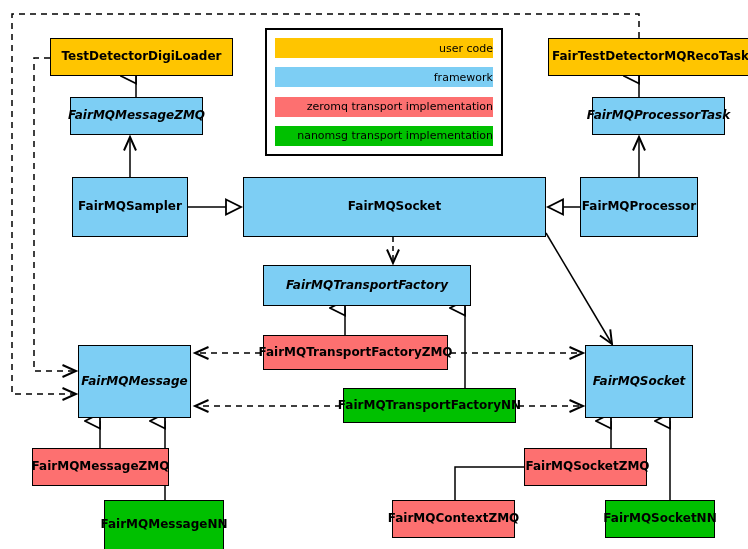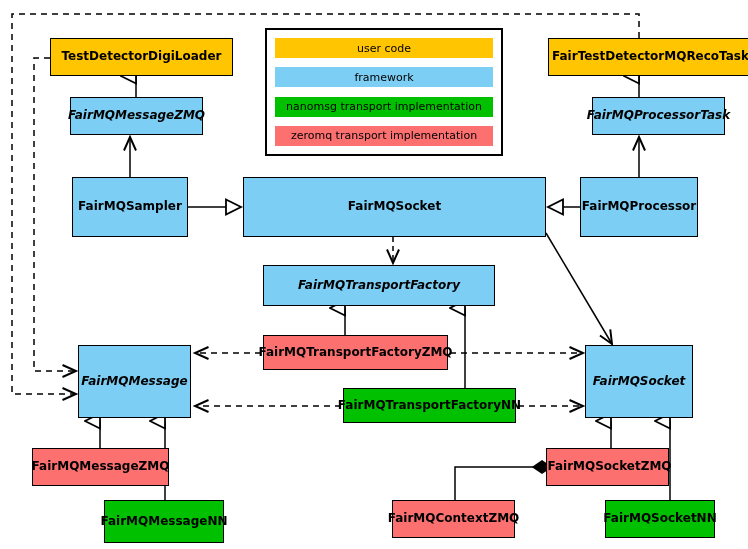--- a/index.html
+++ b/index.html
@@ -10,21 +10,21 @@
         display:flex;align-items:center;justify-content:center;text-align:center;
         font-size:12px;font-weight:bold;color:#000;line-height:1.1;padding:0 4px;}
   .user    {background:#FFC500;}
   .fw      {background:#7DCEF4;}
   .zmq     {background:#FD7070;}
   .nn      {background:#00C000;}
   .abstract{font-style:italic;}
   #legend{position:absolute;left:265px;top:28px;width:238px;height:128px;
           background:#fff;border:2.2px solid #000;box-sizing:border-box;
           padding:8px;display:flex;flex-direction:column;justify-content:space-between;}
-  .legend-row{height:20px;display:flex;align-items:center;justify-content:center;
+  .legend-row{height:20px;display:flex;align-items:center;justify-content:flex-end;
               font-size:11px;font-weight:normal;color:#000;}
 </style>
 </head>
 <body>
 
 <div id="diagram">
 
   <svg id="edges" viewBox="0 0 748 549">
     <defs>
       <marker id="hollowTri-up" markerWidth="14" markerHeight="12" refX="6" refY="11" orient="auto">
@@ -87,25 +87,25 @@
     </g>
   </svg>
 
   <div id="legend">
     <div class="legend-row user">
       <span>user code</span>
     </div>
     <div class="legend-row fw">
       <span>framework</span>
     </div>
+    <div class="legend-row zmq">
+      <span>zeromq transport implementation</span>
+    </div>
     <div class="legend-row nn">
       <span>nanomsg transport implementation</span>
-    </div>
-    <div class="legend-row zmq">
-      <span>zeromq transport implementation</span>
     </div>
   </div>
 
   <div id="nodes">
       <div class="node user" style="left: 50px; top: 38px; width: 183px; height: 38px;">
         <span>TestDetectorDigiLoader</span>
       </div>
       <div class="node user" style="left: 548px; top: 38px; width: 205px; height: 38px;">
         <span>FairTestDetectorMQRecoTask</span>
       </div>
@@ -117,42 +117,42 @@
       </div>
       <div class="node fw" style="left: 72px; top: 177px; width: 116px; height: 60px;">
         <span>FairMQSampler</span>
       </div>
       <div class="node fw" style="left: 243px; top: 177px; width: 303px; height: 60px;">
         <span>FairMQSocket</span>
       </div>
       <div class="node fw" style="left: 580px; top: 177px; width: 118px; height: 60px;">
         <span>FairMQProcessor</span>
       </div>
-      <div class="node fw abstract" style="left: 263px; top: 265px; width: 232px; height: 41px;">
+      <div class="node fw abstract" style="left: 263px; top: 265px; width: 208px; height: 41px;">
         <span>FairMQTransportFactory</span>
       </div>
       <div class="node zmq" style="left: 263px; top: 335px; width: 185px; height: 35px;">
         <span>FairMQTransportFactoryZMQ</span>
       </div>
       <div class="node nn" style="left: 343px; top: 388px; width: 173px; height: 35px;">
         <span>FairMQTransportFactoryNN</span>
       </div>
       <div class="node fw abstract" style="left: 78px; top: 345px; width: 113px; height: 73px;">
         <span>FairMQMessage</span>
       </div>
       <div class="node fw abstract" style="left: 585px; top: 345px; width: 108px; height: 73px; justify-content: center;">
         <span>FairMQSocket</span>
       </div>
       <div class="node zmq" style="left: 32px; top: 448px; width: 137px; height: 38px;">
         <span>FairMQMessageZMQ</span>
       </div>
-      <div class="node nn" style="left: 104px; top: 500px; width: 120px; height: 43px; text-align: center;">
+      <div class="node nn" style="left: 104px; top: 500px; width: 120px; height: 50px; text-align: center;">
         <span>FairMQMessageNN</span>
       </div>
-      <div class="node zmq" style="left: 546px; top: 448px; width: 123px; height: 38px; padding-left: 8px;">
+      <div class="node zmq" style="left: 524px; top: 448px; width: 123px; height: 38px; padding-left: 8px;">
         <span>FairMQSocketZMQ</span>
       </div>
       <div class="node zmq" style="left: 392px; top: 500px; width: 123px; height: 38px;">
         <span>FairMQContextZMQ</span>
       </div>
       <div class="node nn" style="left: 605px; top: 500px; width: 110px; height: 38px;">
         <span>FairMQSocketNN</span>
       </div>
     </div>
 

